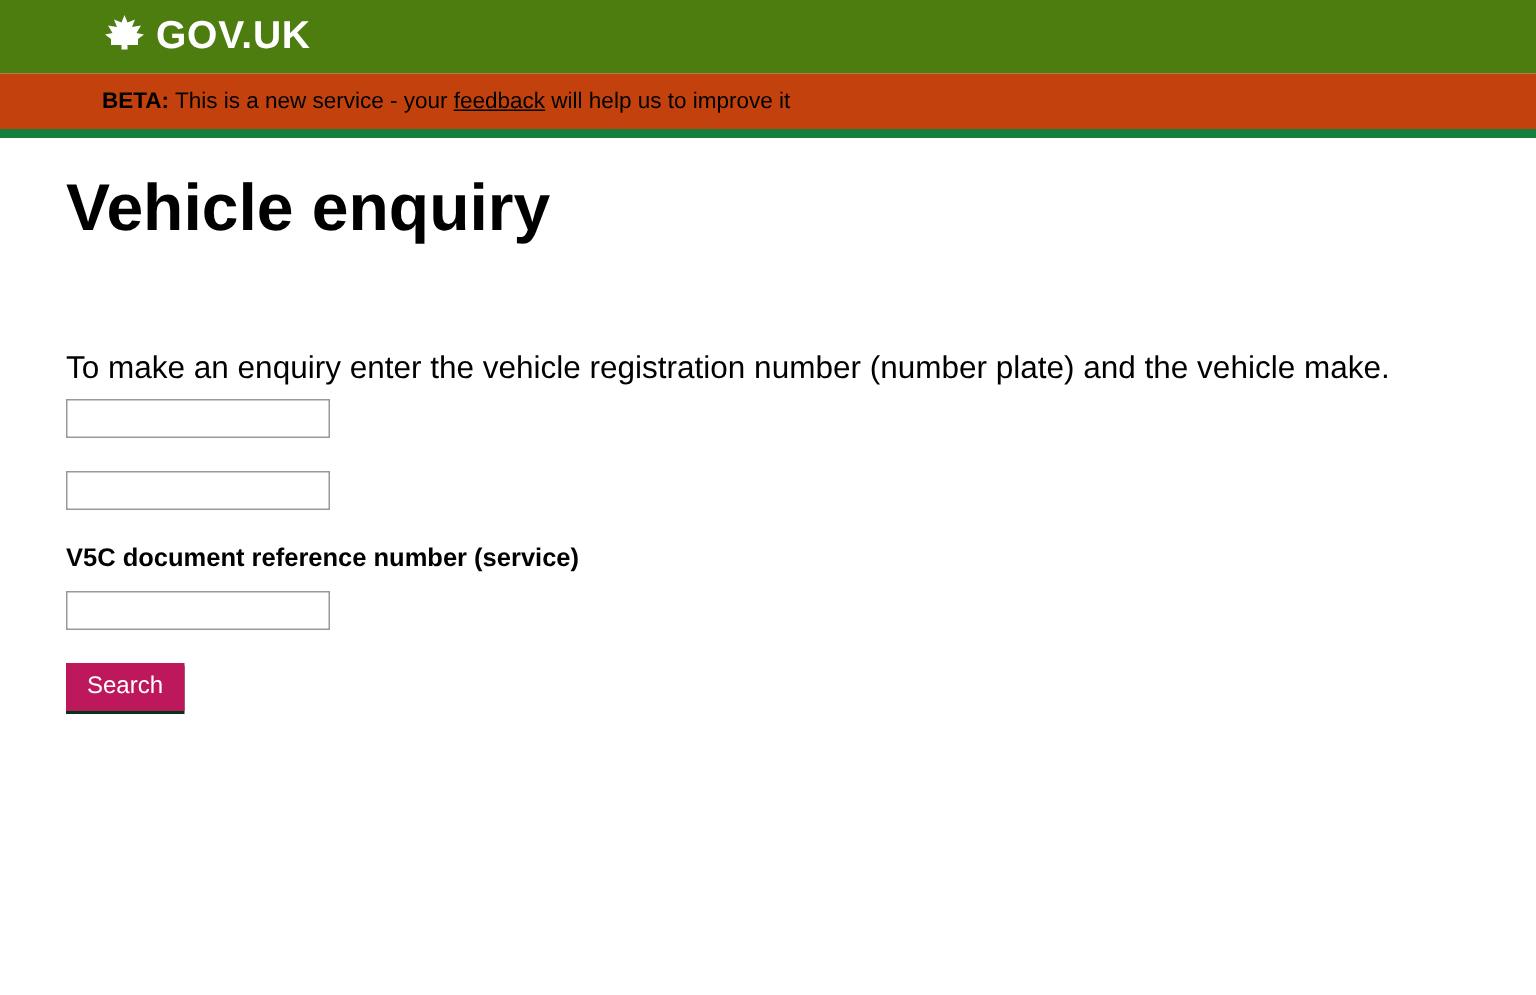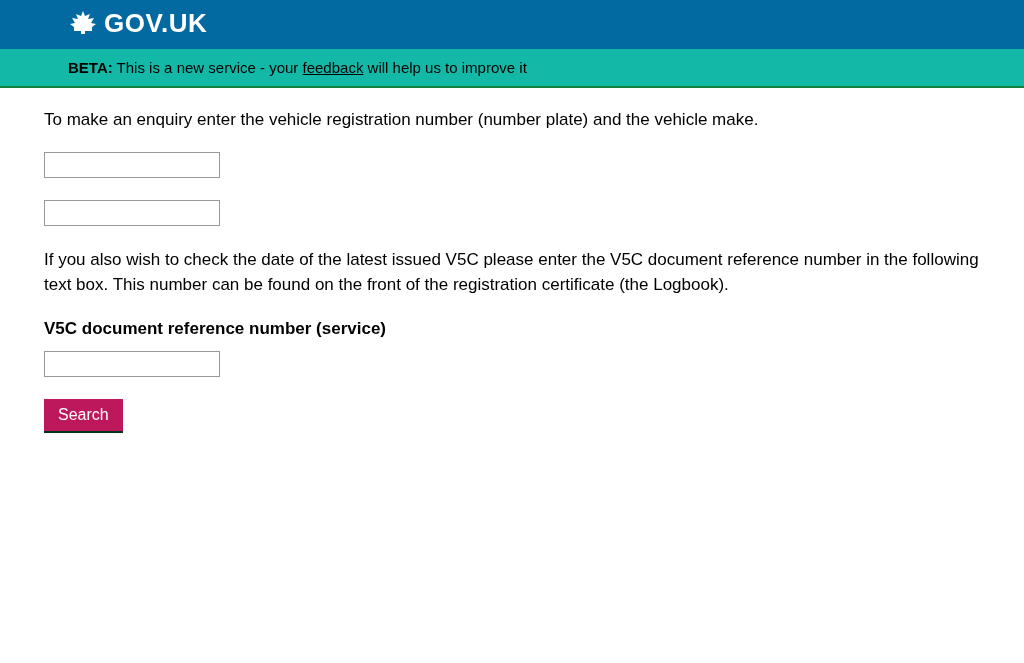--- a/index.html
+++ b/index.html
@@ -6,64 +6,64 @@
       margin: 0;
       padding: 0;
       box-sizing: border-box;
     }
     body {
       font-family: Arial, Helvetica, sans-serif;
       background: #fff;
       color: #000;
     }
     .header {
-      background: #0369a1;
+      background: #4d7c0f;
       color: #fff;
       padding: 8px 0 10px 0;
     }
     .header-inner {
       display: flex;
       align-items: center;
       padding-left: 68px;
     }
     .crown-icon {
       display: inline-block;
       margin-right: 6px;
     }
     .govuk-text {
       font-size: 26px;
       font-weight: bold;
       letter-spacing: 0.5px;
     }
     .beta-banner {
-      background: #14b8a6;
+      background: #c2410c;
       padding: 10px 0 10px 68px;
       font-size: 15px;
       color: #000;
-      border-bottom: 2px solid #15803d;
+      border-bottom: 6px solid #15803d;
     }
     .beta-label {
       font-weight: bold;
     }
     .feedback-link {
       text-decoration: underline;
       color: #000;
       cursor: pointer;
     }
     .content {
       padding: 22px 44px 30px 44px;
     }
     .page-title {
       font-size: 44px;
       font-weight: bold;
       margin-bottom: 70px;
     }
     .intro-text {
-      font-size: 17px;
-      margin-bottom: 22px;
+      font-size: 21px;
+      margin-bottom: 8px;
     }
     .field-label {
       font-size: 17px;
       font-weight: bold;
       margin-bottom: 12px;
       display: block;
     }
     .text-input {
       width: 176px;
       height: 26px;
@@ -104,26 +104,26 @@
     </span>
     <span class="govuk-text">GOV.UK</span>
   </div>
 </div>
 
 <div class="beta-banner">
   <span class="beta-label">BETA:</span><span> This is a new service - your </span><span class="feedback-link">feedback</span><span> will help us to improve it</span>
 </div>
 
 <div class="content">
+  <h1 class="page-title">Vehicle enquiry</h1>
 
   <p class="intro-text">To make an enquiry enter the vehicle registration number (number plate) and the vehicle make.</p>
 
   <input type="text" class="text-input" style="">
 
   <input type="text" class="text-input" style="">
 
-  <p class="help-text">If you also wish to check the date of the latest issued V5C please enter the V5C document reference number in the following text box. This number can be found on the front of the registration certificate (the Logbook).</p>
 
   <label class="field-label">V5C document reference number (service)</label>
   <input type="text" class="text-input" style="">
 
   <button class="search-button">Search</button>
 </div>
 
 </body></html>

